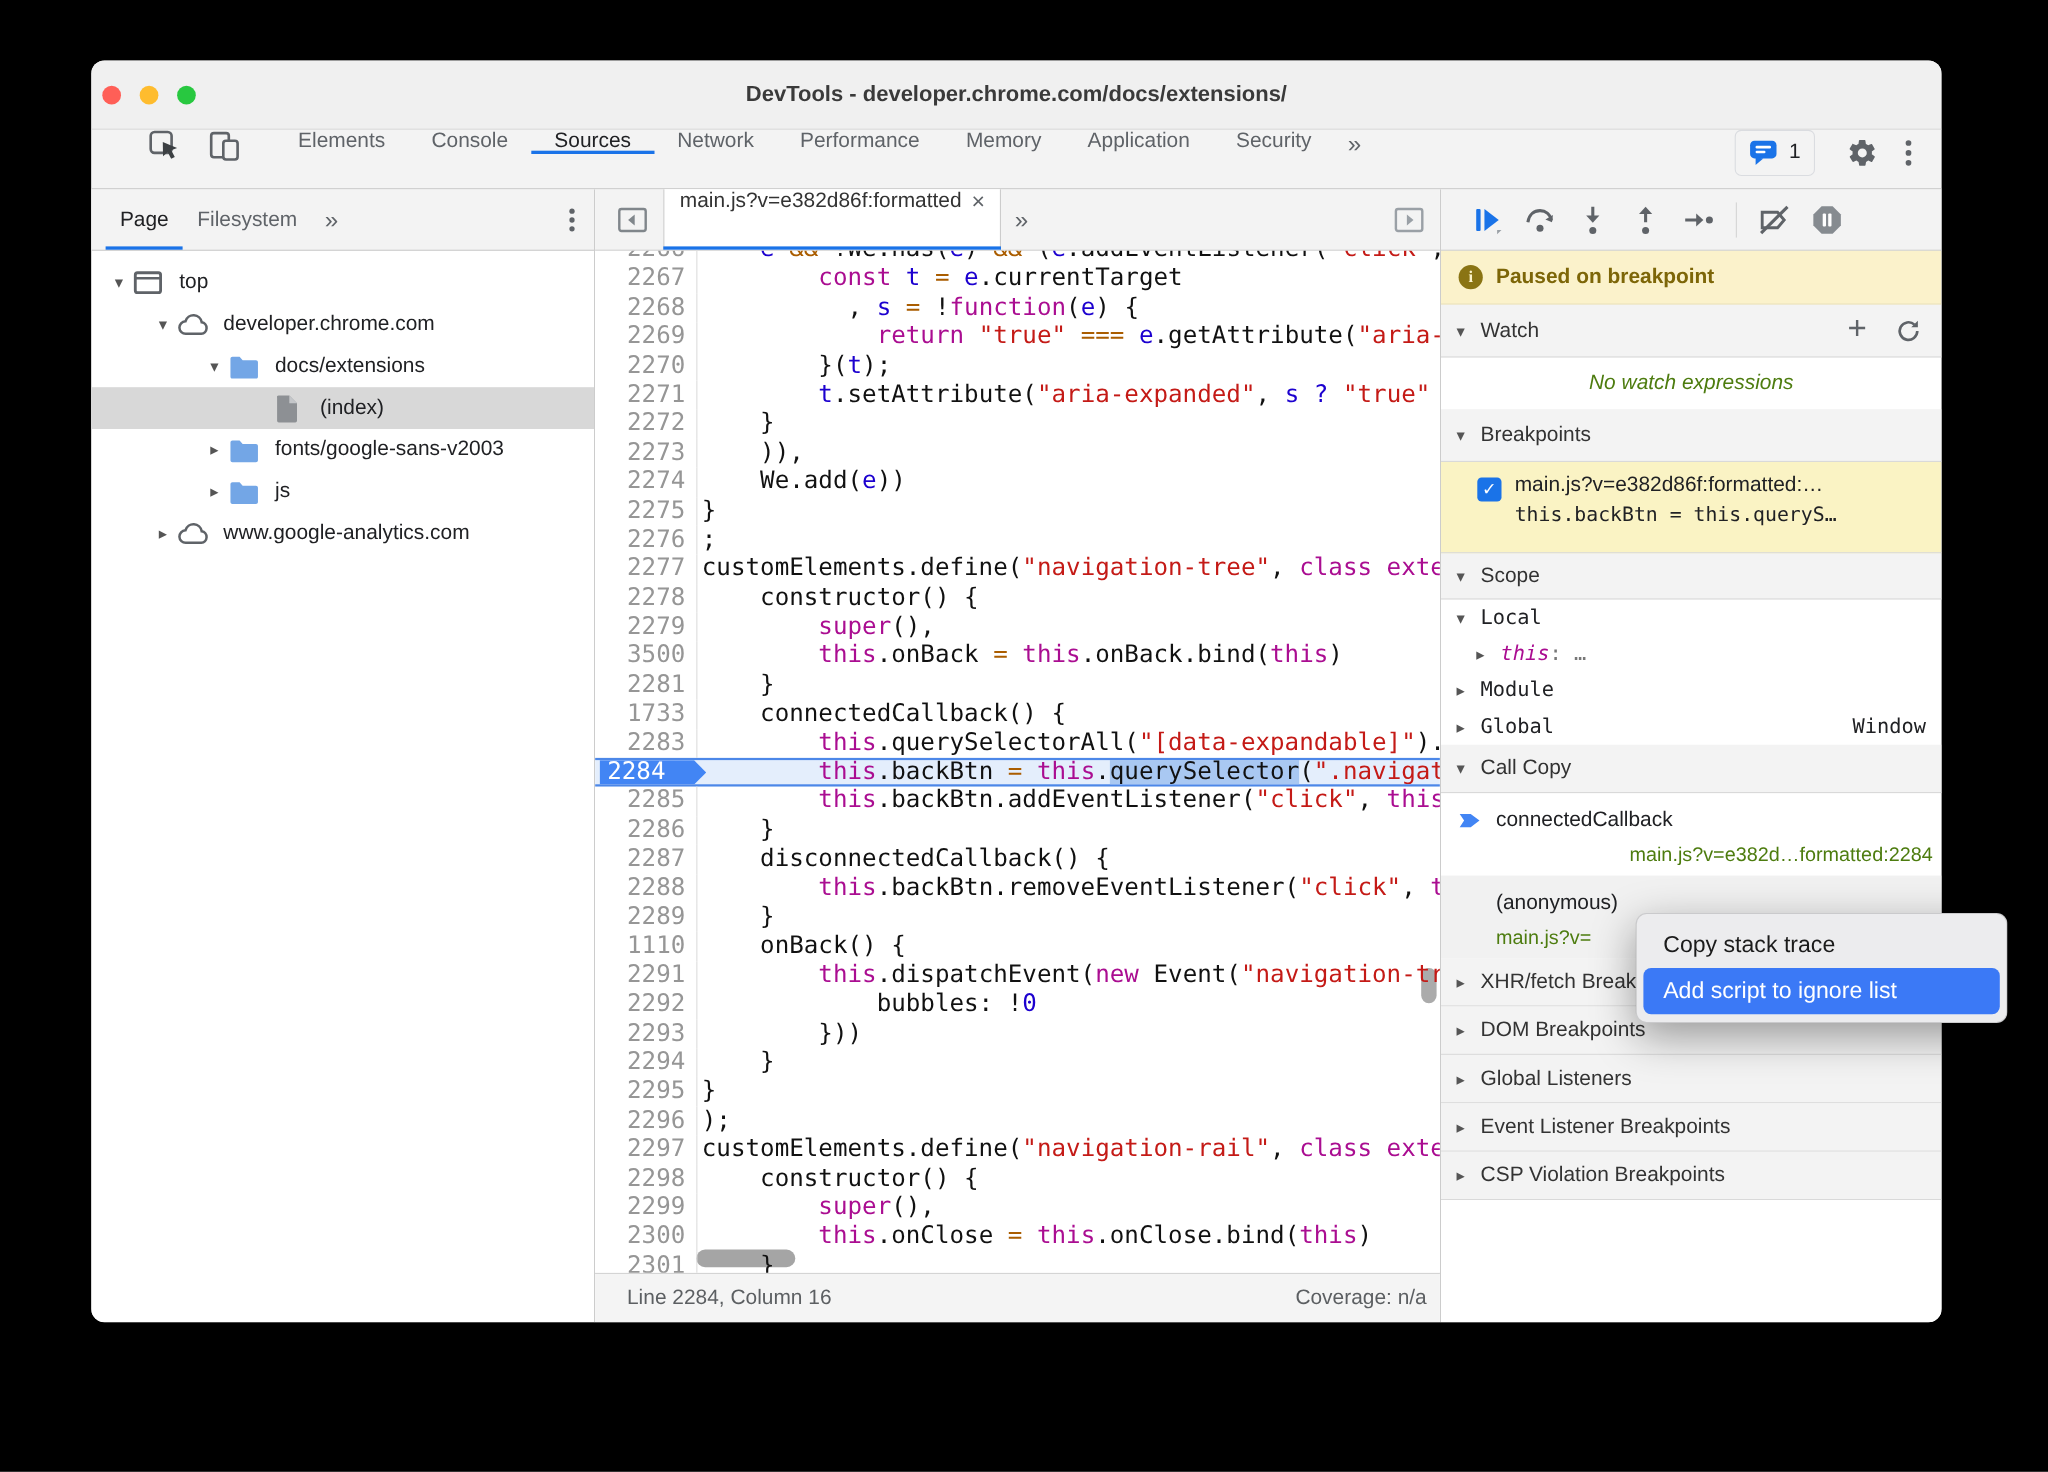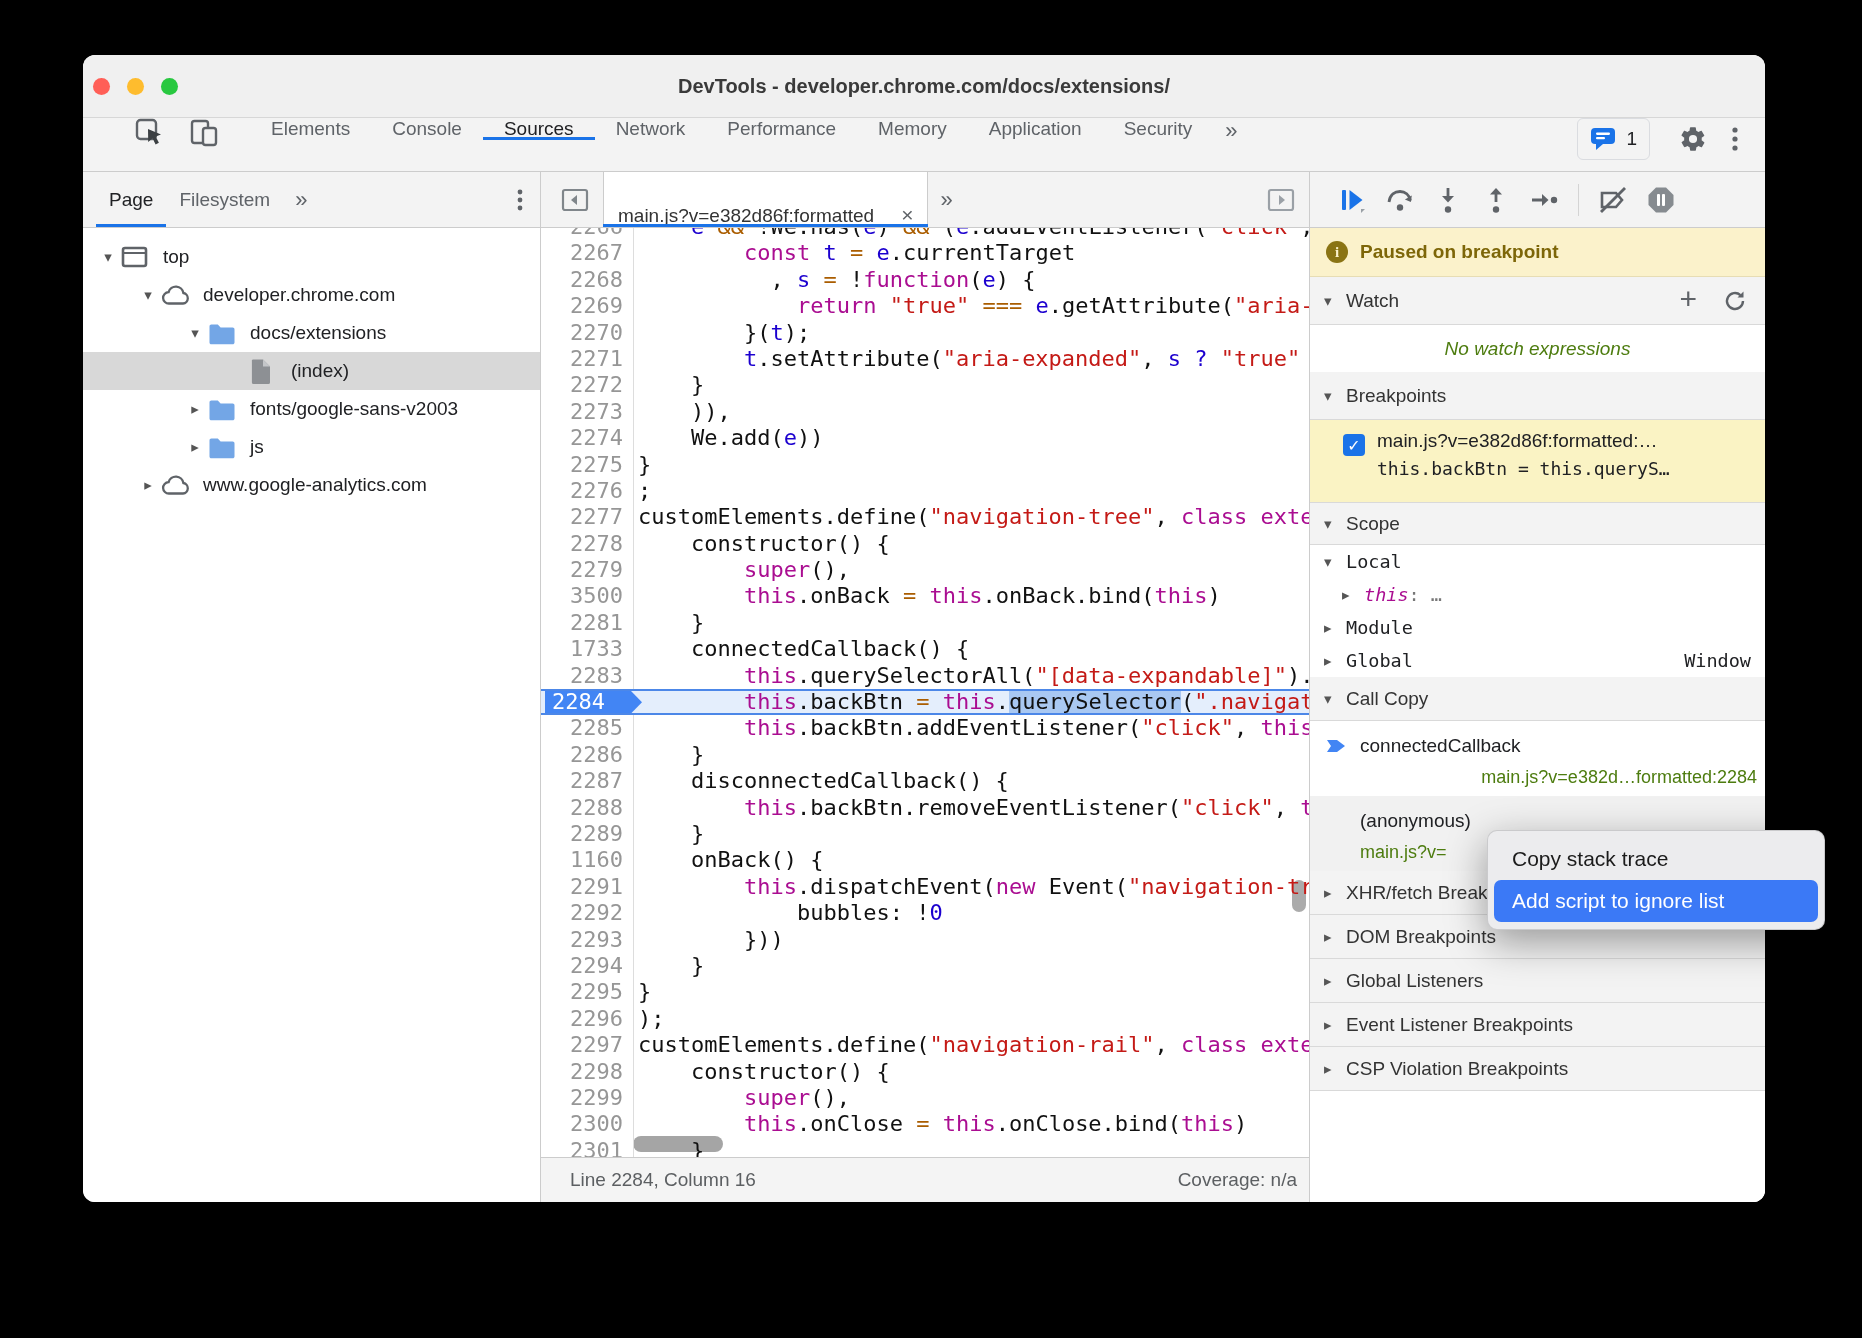--- a/index.html
+++ b/index.html
@@ -44,29 +44,29 @@
   .kebab{margin-left:auto;padding-right:16px;display:flex;align-items:center;}
   
   #tree{padding-top:10px;}
   .trow{height:38px;display:flex;align-items:center;font-size:19px;color:#202124;}
   .trow.sel{background:#d8d8d8;}
   .tri{width:26px;flex:0 0 26px;font-size:15px;color:#555;text-align:center;}
   .ticon{width:42px;flex:0 0 42px;display:flex;align-items:center;}
   
   .edtoggle{margin:0 14px 0 20px;display:flex;align-items:center;}
   .edtab{height:100%;background:#fff;border-left:1px solid #ccc;border-right:1px solid #ccc;
-         display:flex;align-items:flex-end;gap:27px;padding:0 14px;position:relative;font-size:19px;color:#333;}
+         display:flex;align-items:flex-start;gap:9px;padding:0 14px;position:relative;font-size:19px;color:#333;}
   .edtab::after{content:"";position:absolute;left:-1px;right:-1px;bottom:0;height:3px;background:#1a73e8;}
   .tabx{font-size:21px;color:#5f6368;}
   .ed-right{margin-left:auto;padding-right:14px;display:flex;align-items:center;}
   
   .code-wrap{flex:1;position:relative;overflow:hidden;background:#fff;}
   #code-lines{position:relative;z-index:1;margin-top:-14px;font-family:"DejaVu Sans Mono",monospace;font-size:22px;}
   .crow{height:26.4px;line-height:26.4px;display:flex;white-space:pre;box-sizing:border-box;}
-  .crow.cur{background:#e4eefc;border-top:2px solid #4c87e8;border-bottom:2px solid #4c87e8;line-height:22px;}
+  .crow.cur{background:#e4eefc;border-top:2px solid #4c87e8;border-bottom:2px solid #4c87e8;line-height:22px;align-items:center;}
   .ln{width:93px;flex:0 0 93px;text-align:right;padding-right:10px;color:#969696;
       border-right:1px solid #ddd;box-sizing:border-box;position:relative;}
   .crow.cur .ln{border-right-color:transparent;}
   .flag{position:absolute;left:4px;top:0;bottom:0;width:97px;background:#4285f4;z-index:0;
         clip-path:polygon(0 0,calc(100% - 11px) 0,100% 50%,calc(100% - 11px) 100%,0 100%);}
   .lnt{position:relative;z-index:1;}
   .crow.cur .lnt{color:#fff;padding-right:18px;}
   .cc{padding-left:4px;overflow:hidden;flex:1;}
   .tk-p{color:#111;} .tk-k{color:#aa0d91;} .tk-v{color:#1c00cf;} .tk-s{color:#c41a16;} .tk-o{color:#aa5d00;}
   .tk-h{color:#111;background:#a9c8f2;border-radius:2px;}
@@ -322,21 +322,21 @@
             <div class="crow"><div class="ln"><span class="lnt">3500</span></div><div class="cc"><span class="tk-p">        </span><span class="tk-k">this</span><span class="tk-p">.onBack </span><span class="tk-o">=</span><span class="tk-p"> </span><span class="tk-k">this</span><span class="tk-p">.onBack.bind(</span><span class="tk-k">this</span><span class="tk-p">)</span></div></div>
             <div class="crow"><div class="ln"><span class="lnt">2281</span></div><div class="cc"><span class="tk-p">    }</span></div></div>
             <div class="crow"><div class="ln"><span class="lnt">1733</span></div><div class="cc"><span class="tk-p">    connectedCallback() {</span></div></div>
             <div class="crow"><div class="ln"><span class="lnt">2283</span></div><div class="cc"><span class="tk-p">        </span><span class="tk-k">this</span><span class="tk-p">.querySelectorAll(</span><span class="tk-s">"[data-expandable]"</span><span class="tk-p">).forEach(</span></div></div>
             <div class="crow cur"><div class="ln"><div class="flag"></div><span class="lnt">2284</span></div><div class="cc"><span class="tk-p">        </span><span class="tk-k">this</span><span class="tk-p">.backBtn </span><span class="tk-o">=</span><span class="tk-p"> </span><span class="tk-k">this</span><span class="tk-p">.</span><span class="tk-h">querySelector</span><span class="tk-p">(</span><span class="tk-s">".navigation-tree__back"</span></div></div>
             <div class="crow"><div class="ln"><span class="lnt">2285</span></div><div class="cc"><span class="tk-p">        </span><span class="tk-k">this</span><span class="tk-p">.backBtn.addEventListener(</span><span class="tk-s">"click"</span><span class="tk-p">, </span><span class="tk-k">this</span></div></div>
             <div class="crow"><div class="ln"><span class="lnt">2286</span></div><div class="cc"><span class="tk-p">    }</span></div></div>
             <div class="crow"><div class="ln"><span class="lnt">2287</span></div><div class="cc"><span class="tk-p">    disconnectedCallback() {</span></div></div>
             <div class="crow"><div class="ln"><span class="lnt">2288</span></div><div class="cc"><span class="tk-p">        </span><span class="tk-k">this</span><span class="tk-p">.backBtn.removeEventListener(</span><span class="tk-s">"click"</span><span class="tk-p">, </span><span class="tk-k">this</span></div></div>
             <div class="crow"><div class="ln"><span class="lnt">2289</span></div><div class="cc"><span class="tk-p">    }</span></div></div>
-            <div class="crow"><div class="ln"><span class="lnt">1160</span></div><div class="cc"><span class="tk-p">    onBack() {</span></div></div>
+            <div class="crow"><div class="ln"><span class="lnt">1110</span></div><div class="cc"><span class="tk-p">    onBack() {</span></div></div>
             <div class="crow"><div class="ln"><span class="lnt">2291</span></div><div class="cc"><span class="tk-p">        </span><span class="tk-k">this</span><span class="tk-p">.dispatchEvent(</span><span class="tk-k">new</span><span class="tk-p"> Event(</span><span class="tk-s">"navigation-tree-back"</span></div></div>
             <div class="crow"><div class="ln"><span class="lnt">2292</span></div><div class="cc"><span class="tk-p">            bubbles: !</span><span class="tk-v">0</span></div></div>
             <div class="crow"><div class="ln"><span class="lnt">2293</span></div><div class="cc"><span class="tk-p">        }))</span></div></div>
             <div class="crow"><div class="ln"><span class="lnt">2294</span></div><div class="cc"><span class="tk-p">    }</span></div></div>
             <div class="crow"><div class="ln"><span class="lnt">2295</span></div><div class="cc"><span class="tk-p">}</span></div></div>
             <div class="crow"><div class="ln"><span class="lnt">2296</span></div><div class="cc"><span class="tk-p">);</span></div></div>
             <div class="crow"><div class="ln"><span class="lnt">2297</span></div><div class="cc"><span class="tk-p">customElements.define(</span><span class="tk-s">"navigation-rail"</span><span class="tk-p">, </span><span class="tk-k">class</span><span class="tk-p"> </span><span class="tk-k">extends</span></div></div>
             <div class="crow"><div class="ln"><span class="lnt">2298</span></div><div class="cc"><span class="tk-p">    constructor() {</span></div></div>
             <div class="crow"><div class="ln"><span class="lnt">2299</span></div><div class="cc"><span class="tk-p">        </span><span class="tk-k">super</span><span class="tk-p">(),</span></div></div>
             <div class="crow"><div class="ln"><span class="lnt">2300</span></div><div class="cc"><span class="tk-p">        </span><span class="tk-k">this</span><span class="tk-p">.onClose </span><span class="tk-o">=</span><span class="tk-p"> </span><span class="tk-k">this</span><span class="tk-p">.onClose.bind(</span><span class="tk-k">this</span><span class="tk-p">)</span></div></div>

